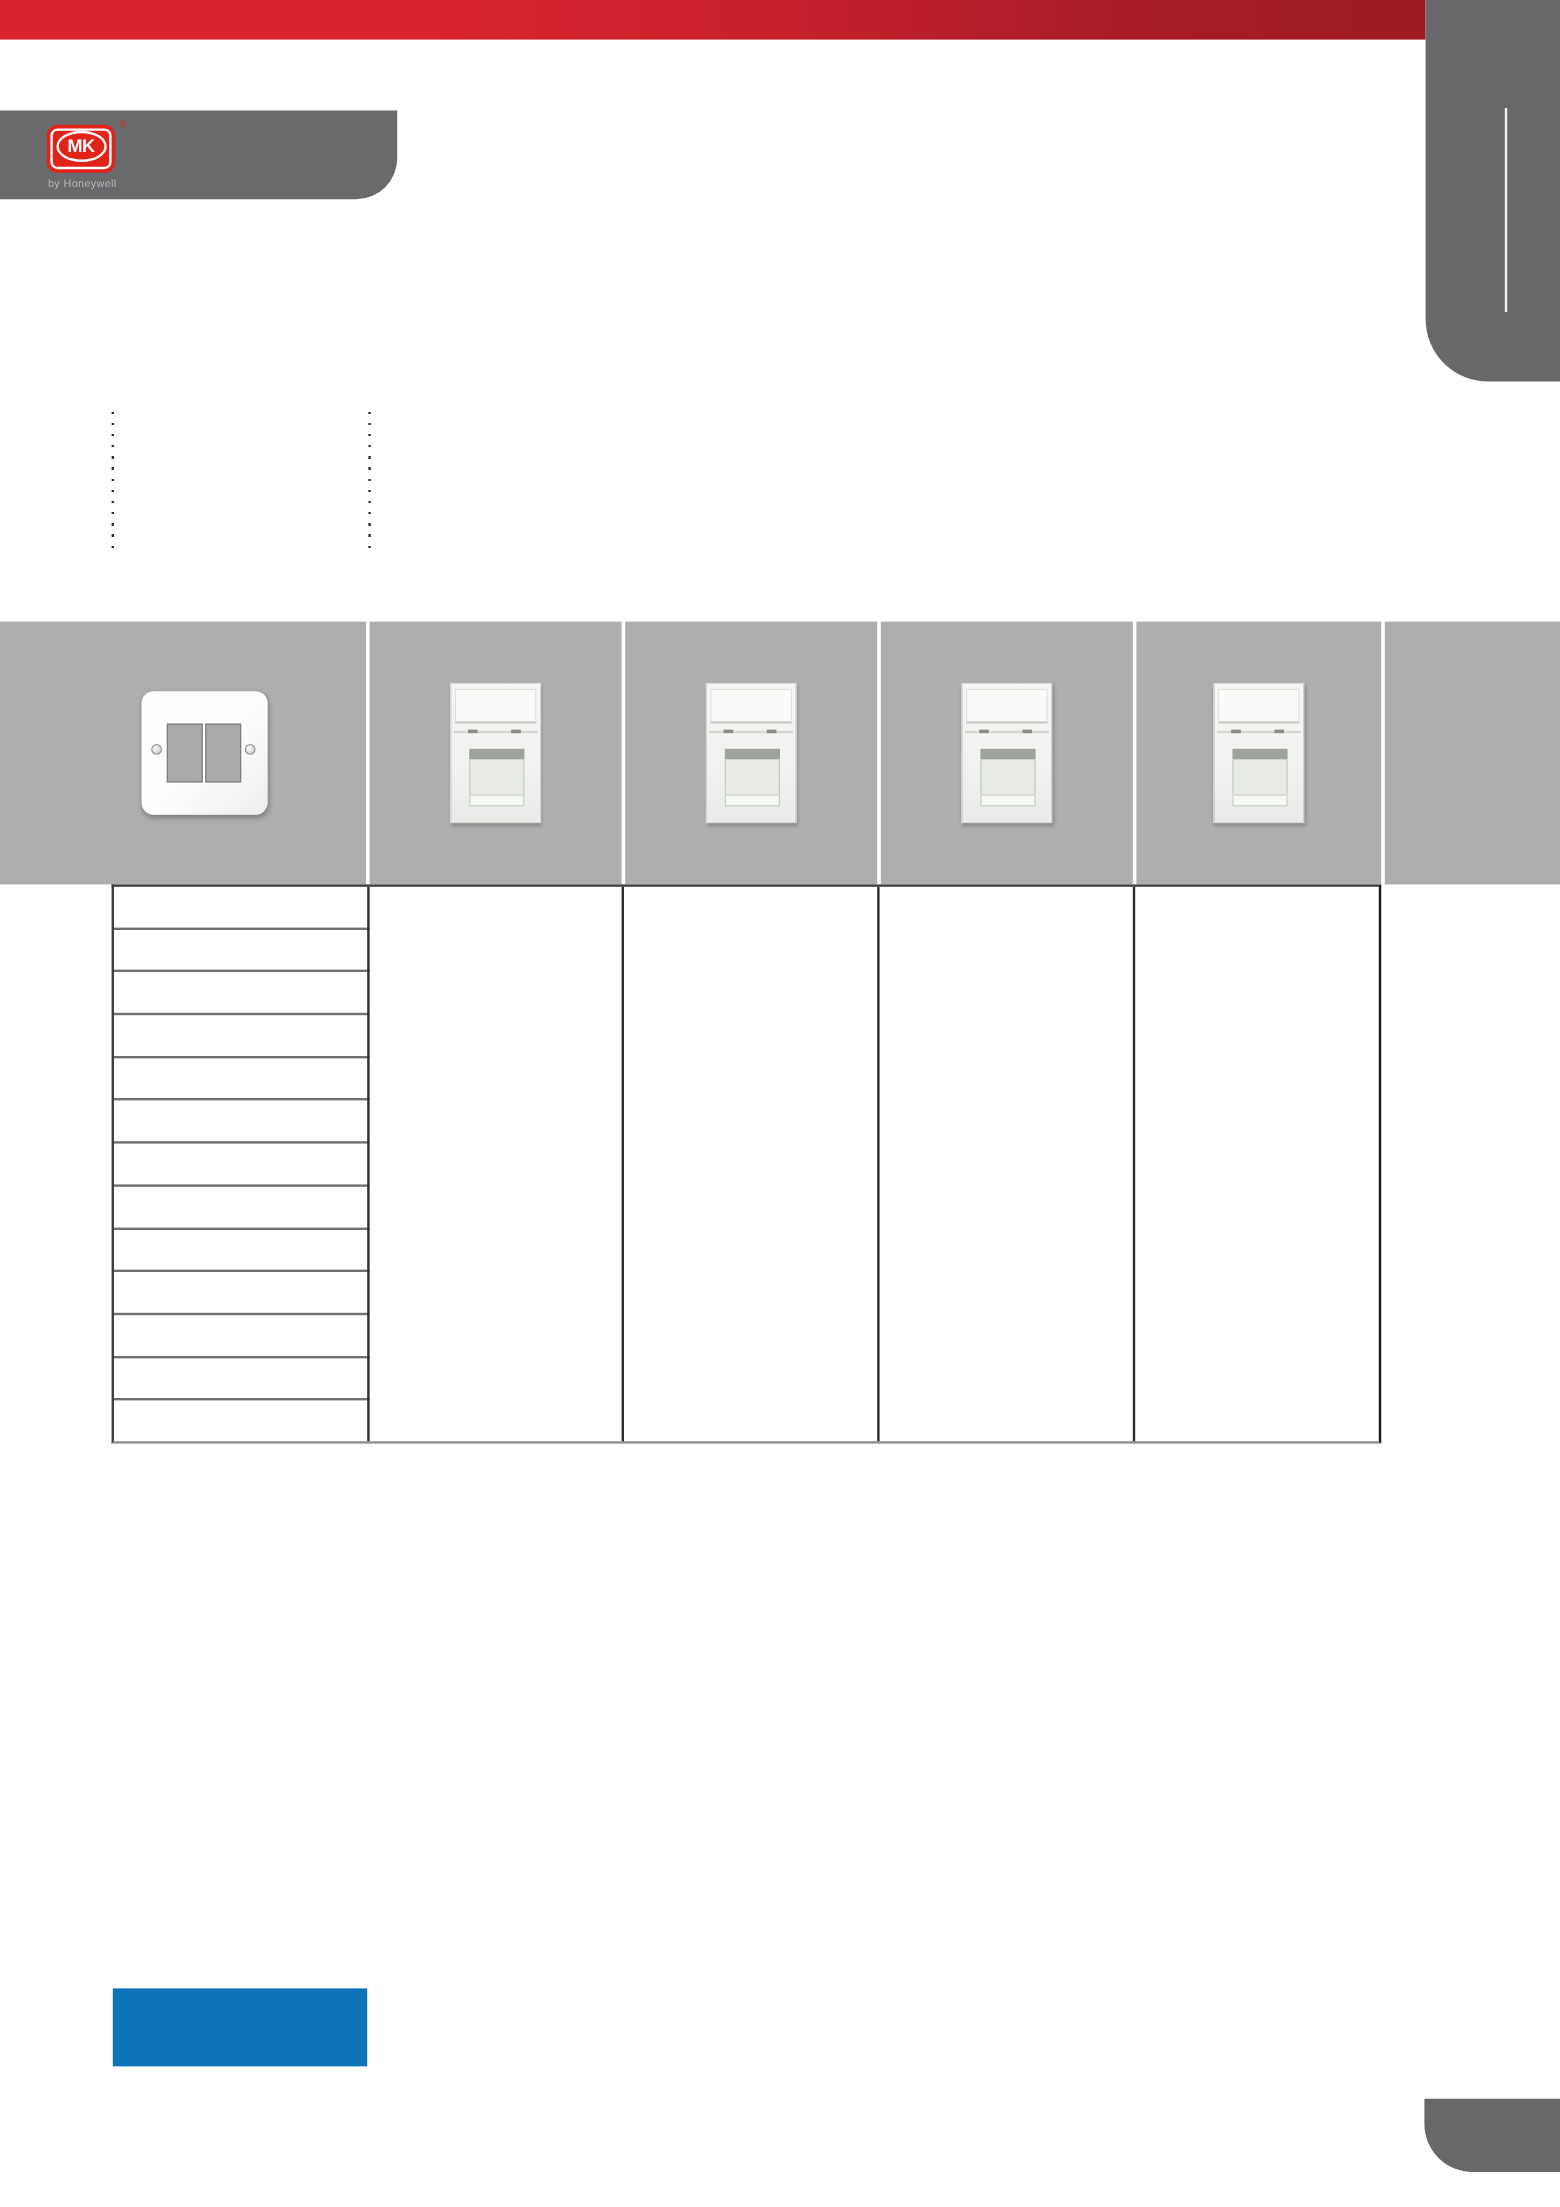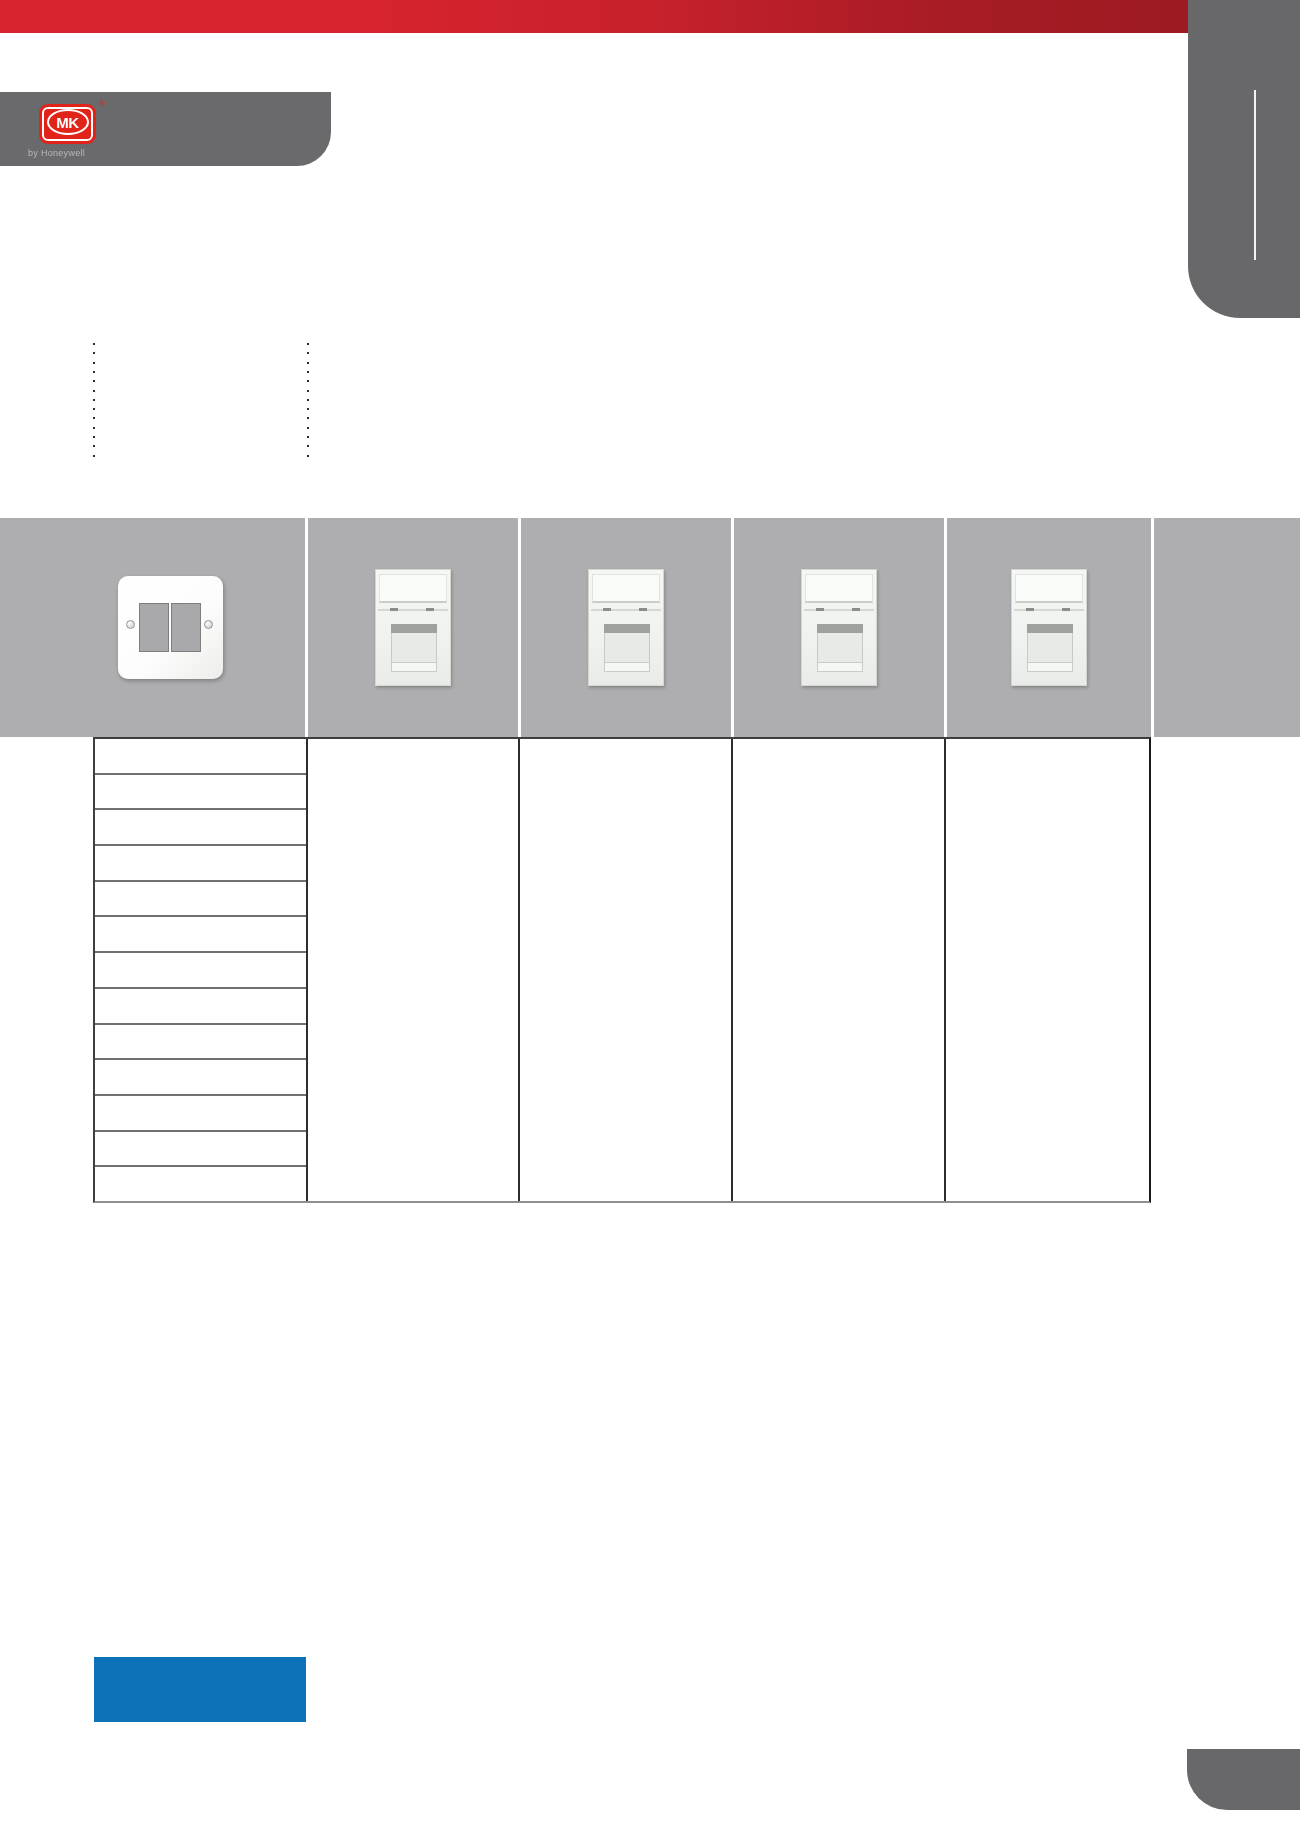--- a/index.html
+++ b/index.html
@@ -35,21 +35,21 @@
     border:2px solid #FFFFFF;border-radius:6px;
     display:flex;justify-content:center;
   }
   .mk-ellipse{
     width:42px;height:26px;border:2.5px solid #FFFFFF;border-radius:50%;
     display:flex;align-items:center;justify-content:center;box-sizing:border-box;
   }
   .mk-text{color:#FFFFFF;font-weight:bold;font-size:15px;letter-spacing:-0.5px;line-height:1;}
   .mk-reg{position:absolute;right:-9px;top:-4px;color:#E2231A;font-size:8px;line-height:1;}
   .byline{
-    position:absolute;left:28px;top:56px;color:#B9B9BB;font-size:9px;letter-spacing:0.3px;
+    position:absolute;left:40px;top:56px;color:#B9B9BB;font-size:9px;letter-spacing:0.3px;
   }
   
   .dotline{
     position:absolute;top:343px;width:2px;height:121px;
     background-image:repeating-linear-gradient(to bottom,#2E2E2E 0px,#2E2E2E 2px,transparent 2px,transparent 9.3px);
   }
   .dotline.left{left:93px;}
   .dotline.right{left:307px;}
   
   .band{position:absolute;left:0;top:518px;width:1300px;height:219px;background:#FFFFFF;}

